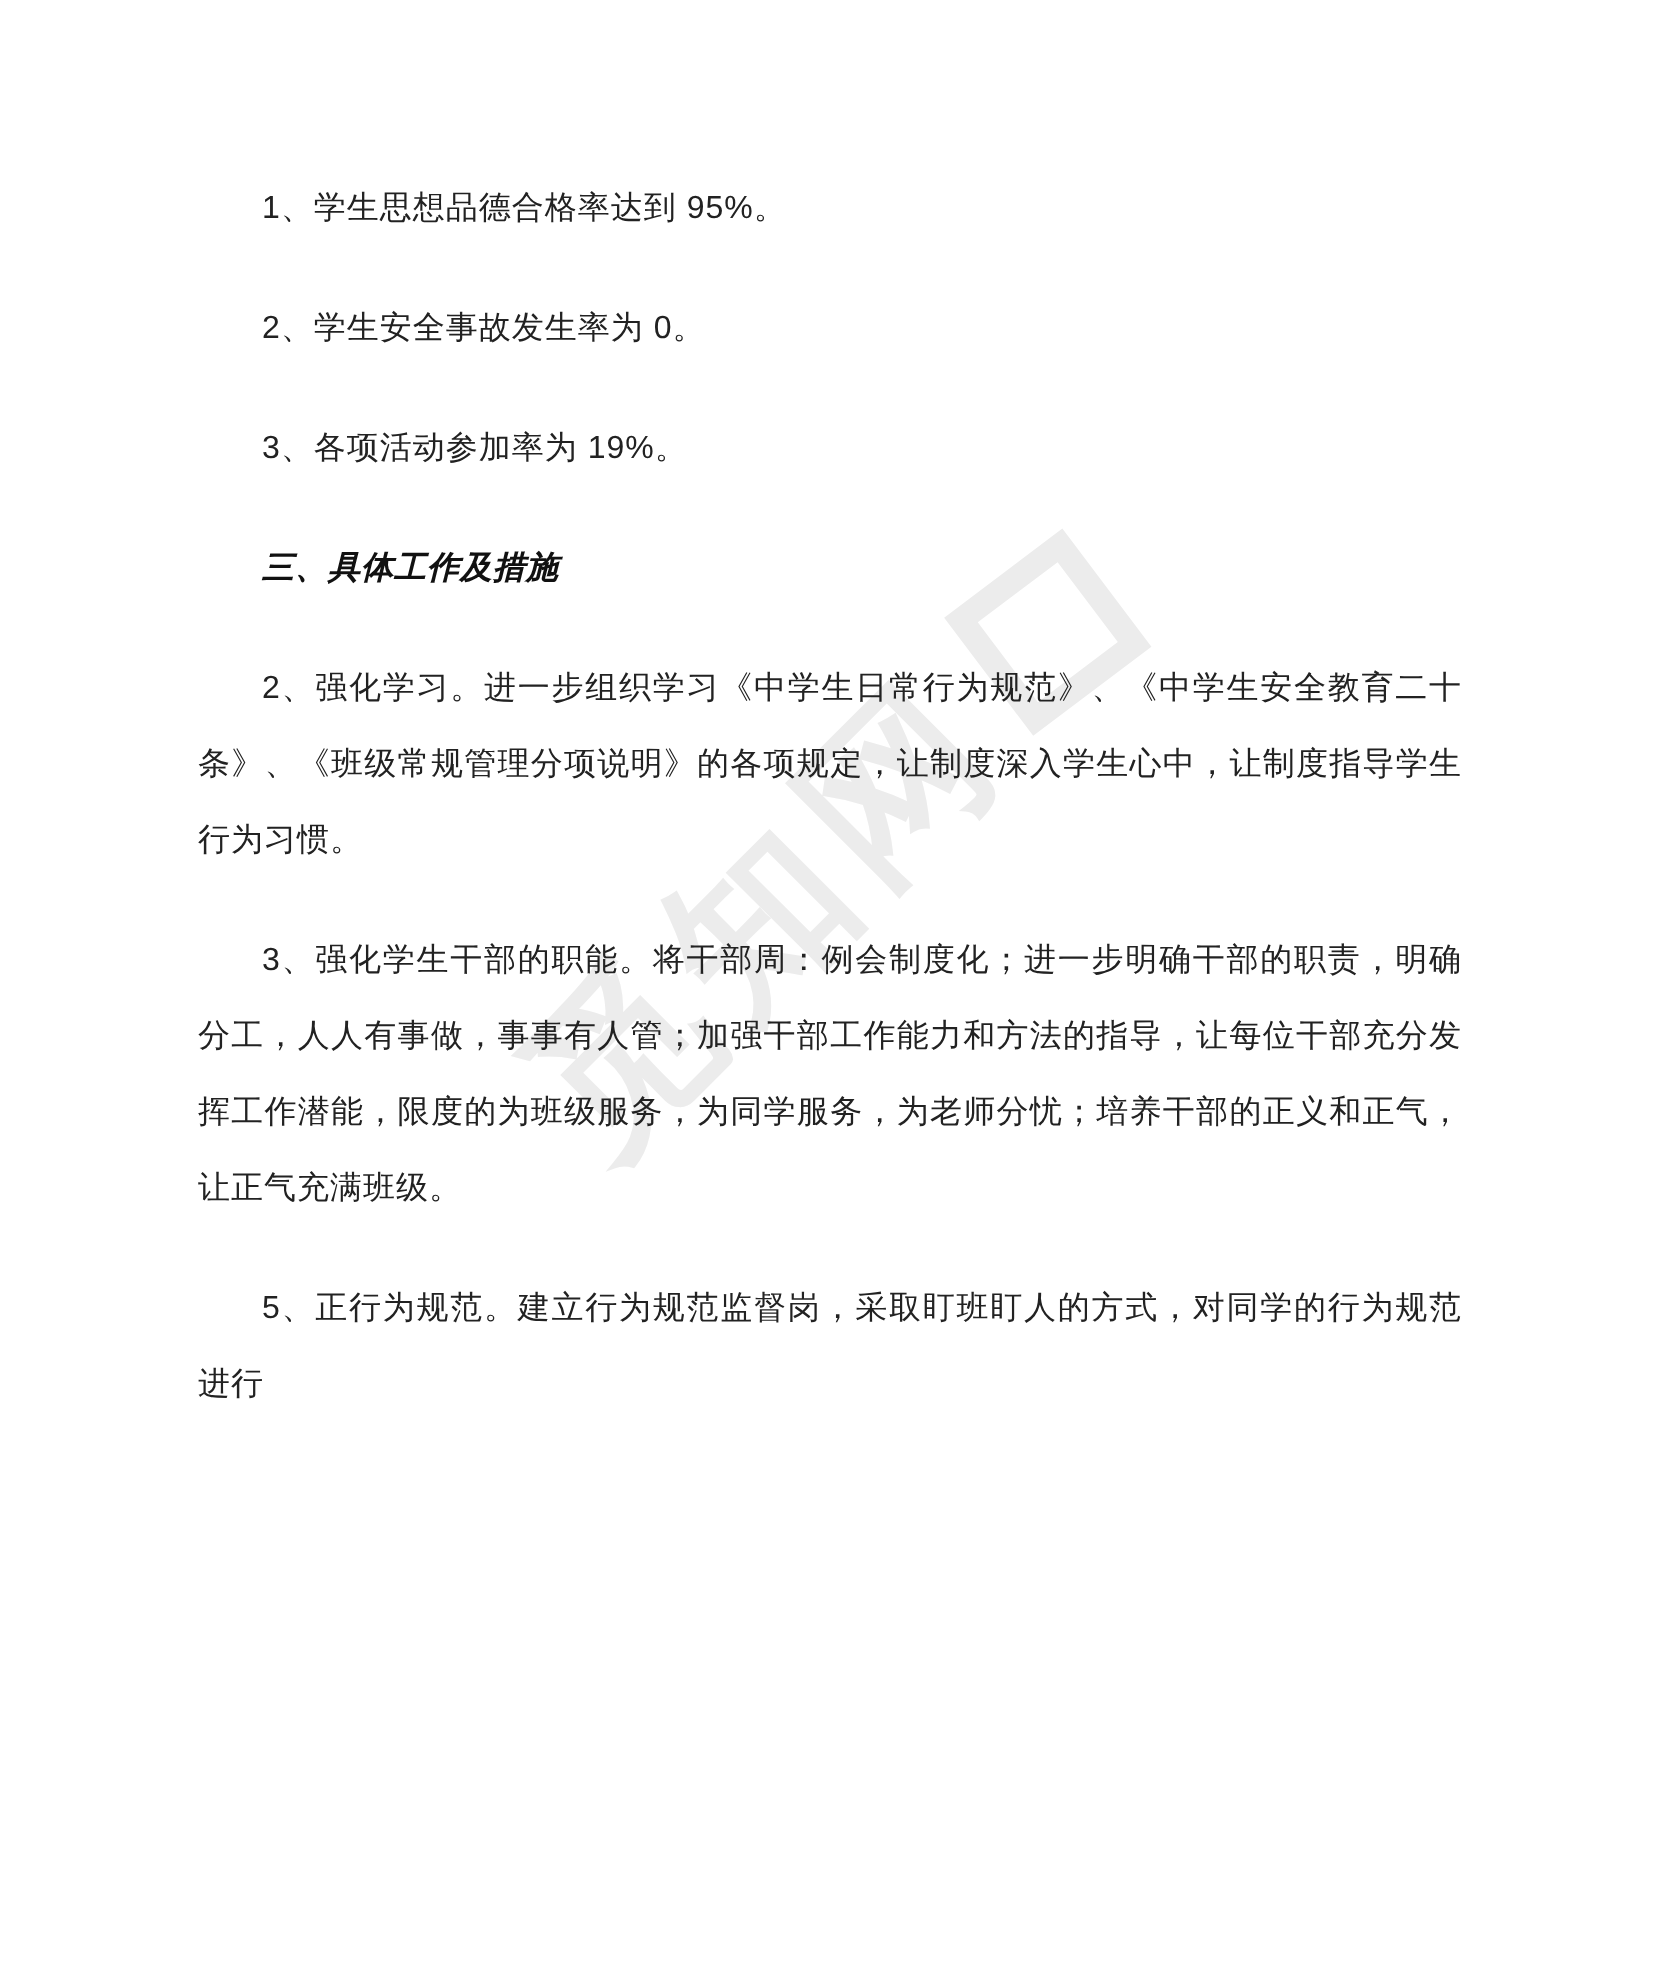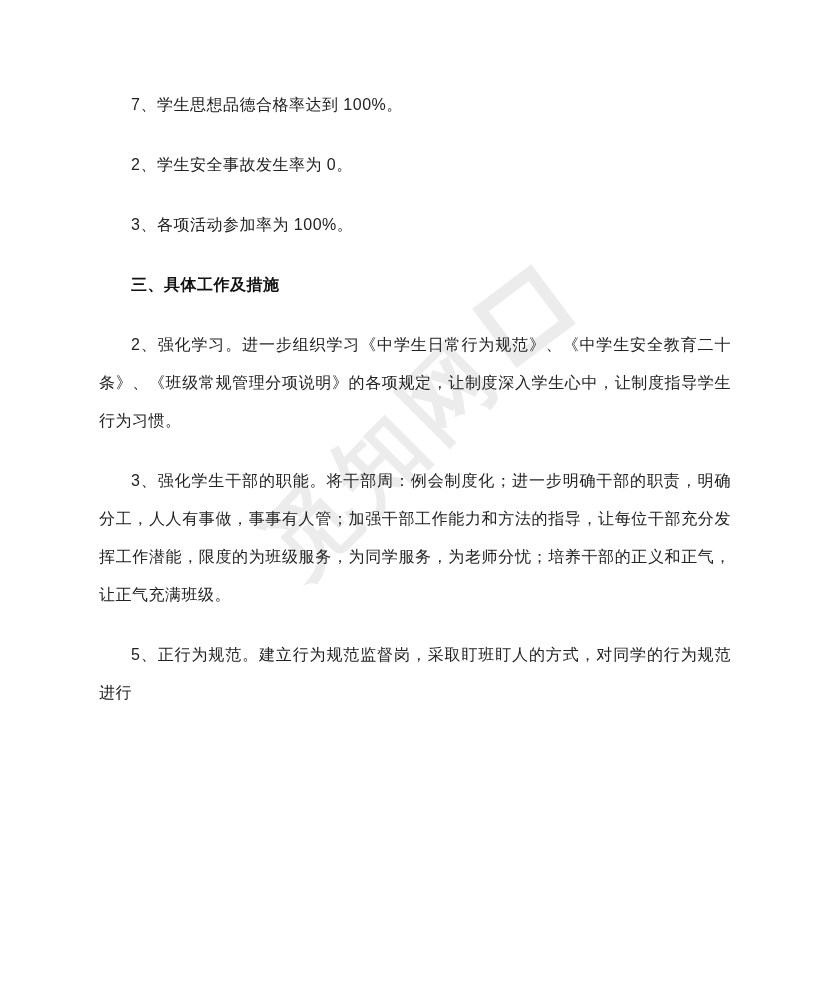--- a/index.html
+++ b/index.html
@@ -27,20 +27,21 @@
       text-align: justify;
       text-indent: 2em;
       margin: 0 0 22px 0;
       color: #222222;
       letter-spacing: 0.5px;
       word-break: break-all;
     }
     .para.heading {
       font-weight: bold;
       color: #111111;
+      font-style: italic;
     }
     
     .watermark {
       position: absolute;
       left: 50%;
       top: 425px;
       transform: translate(-50%, -50%) rotate(-45deg);
       z-index: 0;
       display: flex;
       align-items: center;
@@ -66,20 +67,20 @@
   </style>
 </head>
 <body>
 
 <div class="watermark">
   <span class="wm-text">觅知网</span>
   <span class="wm-logo"></span>
 </div>
 
 <div class="page">
-  <div class="para">7、学生思想品德合格率达到 100%。</div>
+  <div class="para">1、学生思想品德合格率达到 95%。</div>
   <div class="para">2、学生安全事故发生率为 0。</div>
-  <div class="para">3、各项活动参加率为 100%。</div>
+  <div class="para">3、各项活动参加率为 19%。</div>
   <div class="para heading">三、具体工作及措施</div>
   <div class="para">2、强化学习。进一步组织学习《中学生日常行为规范》、《中学生安全教育二十条》、《班级常规管理分项说明》的各项规定，让制度深入学生心中，让制度指导学生行为习惯。</div>
   <div class="para">3、强化学生干部的职能。将干部周：例会制度化；进一步明确干部的职责，明确分工，人人有事做，事事有人管；加强干部工作能力和方法的指导，让每位干部充分发挥工作潜能，限度的为班级服务，为同学服务，为老师分忧；培养干部的正义和正气，让正气充满班级。</div>
   <div class="para">5、正行为规范。建立行为规范监督岗，采取盯班盯人的方式，对同学的行为规范进行</div>
 </div>
 
 </body></html>

